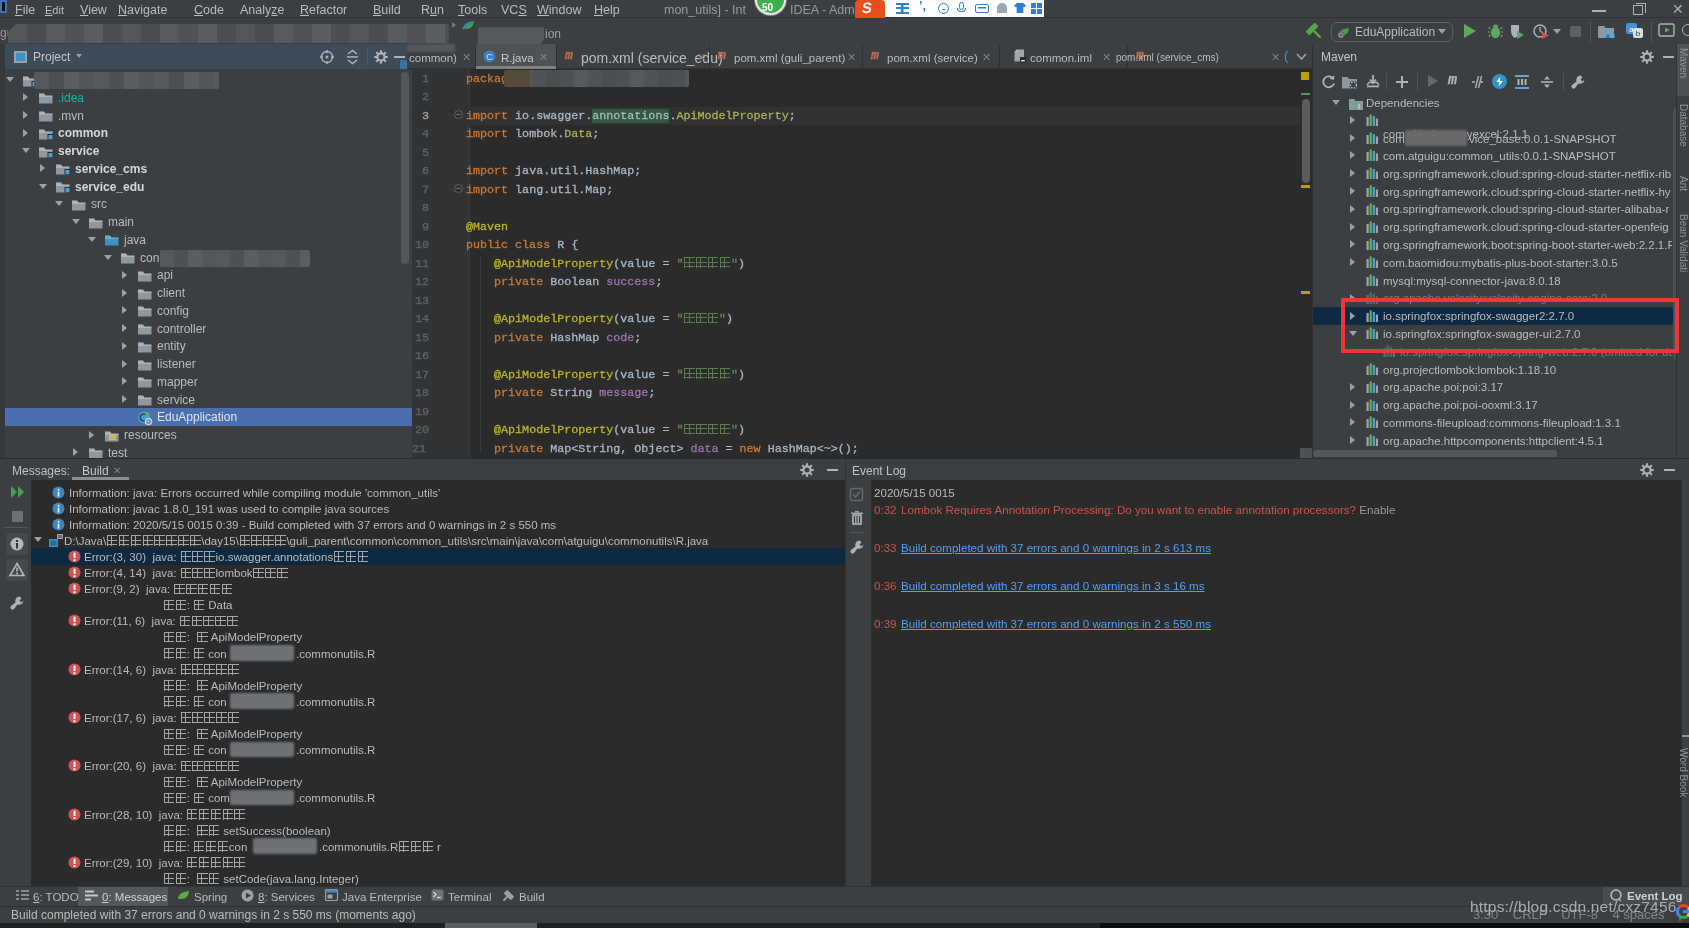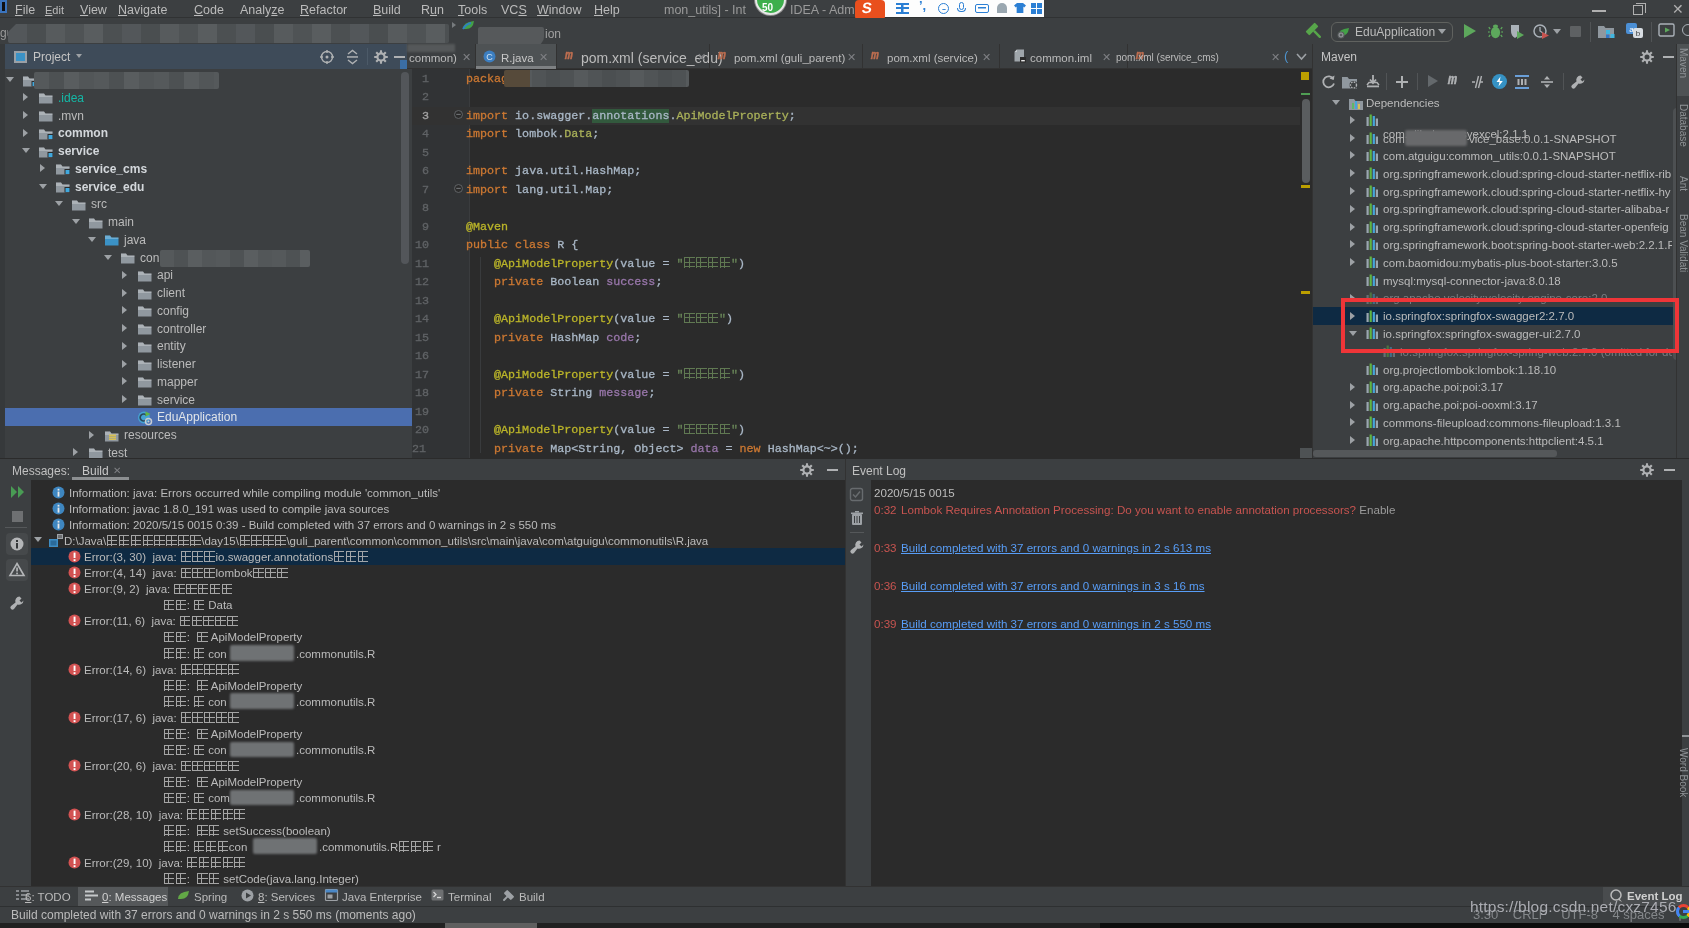--- a/index.html
+++ b/index.html
@@ -772,21 +772,21 @@
 <div class="t" style="left:874px;top:541px;color:#c75450;font-size:11.6px">0:33</div>
 <div class="t" style="left:901px;top:541px;color:#589df6;text-decoration:underline;font-size:11.6px">Build completed with 37 errors and 0 warnings in 2 s 613 ms</div>
 <div class="t" style="left:874px;top:579px;color:#c75450;font-size:11.6px">0:36</div>
 <div class="t" style="left:901px;top:579px;color:#589df6;text-decoration:underline;font-size:11.6px">Build completed with 37 errors and 0 warnings in 3 s 16 ms</div>
 <div class="t" style="left:874px;top:617px;color:#c75450;font-size:11.6px">0:39</div>
 <div class="t" style="left:901px;top:617px;color:#589df6;text-decoration:underline;font-size:11.6px">Build completed with 37 errors and 0 warnings in 2 s 550 ms</div>
 <div class="a" style="left:0;top:886px;width:1689px;height:20px;background:#3c3f41;border-top:1px solid #323232"></div>
 <svg style="left:16px;top:890px" width="13" height="11">
     <path d="M0 1 H3 M0 5 H3 M0 9 H3 M5 1 H13 M5 5 H13 M5 9 H13" stroke="#9da1a5" stroke-width="1.6"></path>
   </svg>
-<div class="t" style="left:25px;top:890px;color:#bbbbbb;font-size:11.5px"><span style="text-decoration:underline">6</span>: TODO</div>
+<div class="t" style="left:33px;top:890px;color:#bbbbbb;font-size:11.5px"><span style="text-decoration:underline">6</span>: TODO</div>
 <div class="a" style="left:78px;top:887px;width:90px;height:19px;background:#55585a"></div>
 <svg style="left:85px;top:890px" width="13" height="11">
     <path d="M0 1.5 H9 M0 5.5 H13 M0 9.5 H6" stroke="#c5c8ca" stroke-width="1.8"></path>
   </svg>
 <div class="t" style="left:102px;top:890px;color:#d0d0d0;font-size:11.5px"><span style="text-decoration:underline">0</span>: Messages</div>
 <svg style="left:177px;top:889px" width="13" height="12">
     <path d="M1 10 Q1 3 12 2 Q11 10 4 10 Z" fill="#62a846"></path>
   </svg>
 <div class="t" style="left:194px;top:890px;color:#bbbbbb;font-size:11.5px">Spring</div>
 <svg style="left:241px;top:889px" width="13" height="13">

